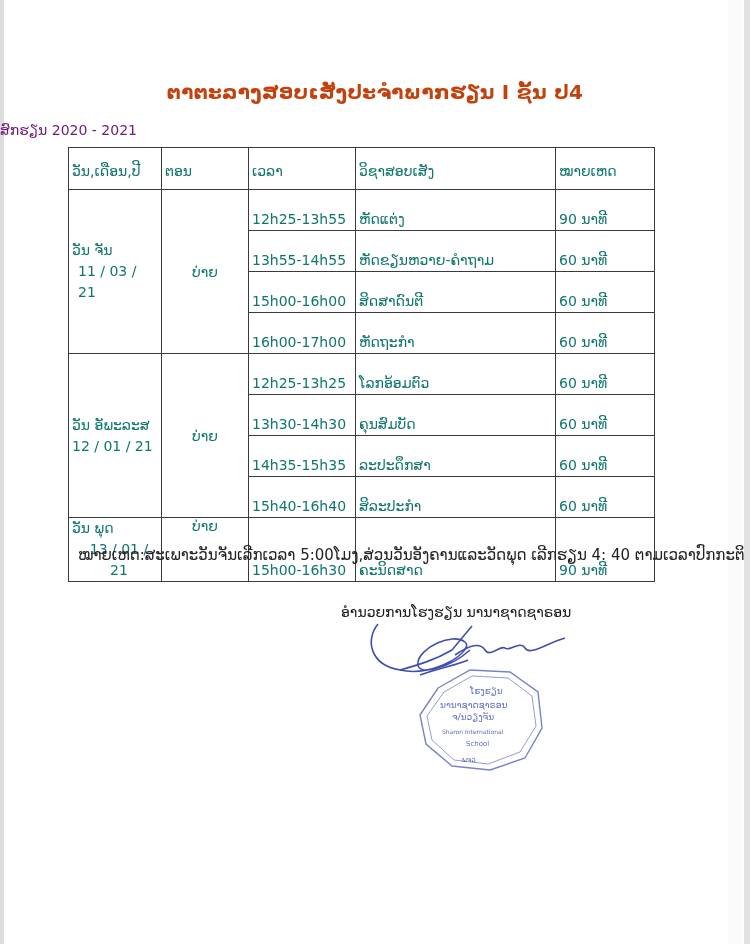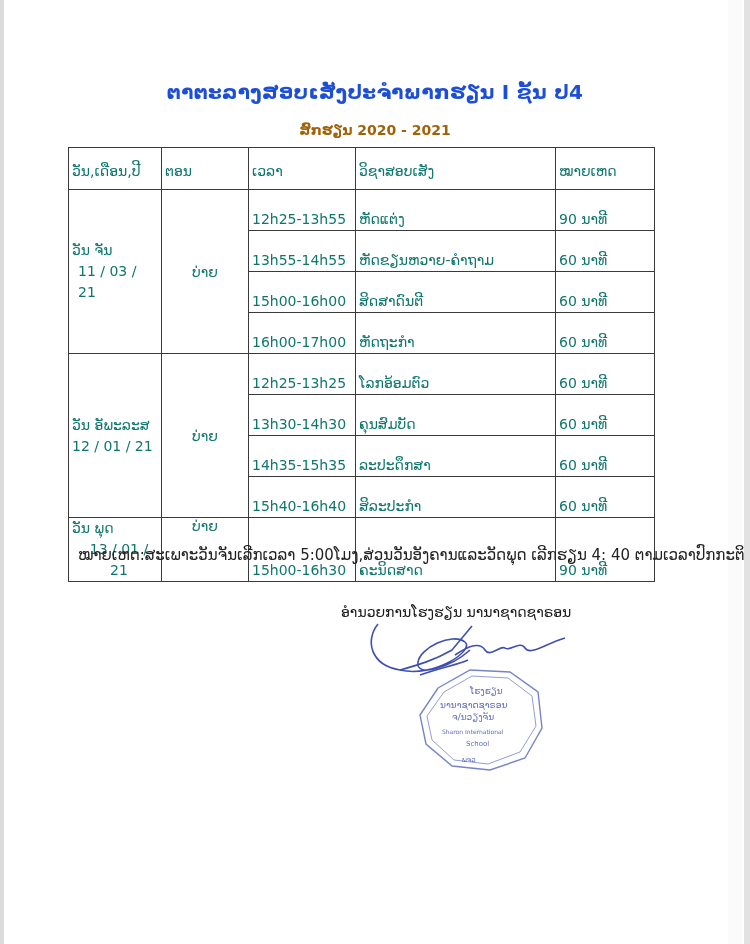--- a/index.html
+++ b/index.html
@@ -6,25 +6,25 @@
   body {
     width: 750px; height: 944px; background: #ffffff; position: relative; overflow: hidden;
     font-family: "DejaVu Sans", "Liberation Sans", sans-serif; color: #1a1a1a;
   }
   .edge-left { position: absolute; left: 0; top: 0; width: 4px; height: 944px; background: #dcdcdc; }
   .edge-right { position: absolute; right: 0; top: 0; width: 6px; height: 944px; background: #e2e2e2; }
   .edge-right2 { position: absolute; right: 8px; top: 0; width: 14px; height: 944px; background: #fbfbfb; }
 
   .title {
     position: absolute; left: 0; right: 0; top: 80px; text-align: center;
-    font-size: 20px; font-weight: bold; letter-spacing: 0.3px; color: #1d4ed8;
+    font-size: 20px; font-weight: bold; letter-spacing: 0.3px; color: #c2410c;
   }
   .subtitle {
-    position: absolute; left: 0; right: 0; top: 122px; text-align: center;
-    font-size: 14px; font-weight: bold; color: #a16207;
+    position: absolute; left: 0; right: 0; top: 122px; text-align: left;
+    font-size: 14px; font-weight: normal; color: #701a75;
   }
 
   table.schedule {
     position: absolute; left: 68px; top: 147px; width: 586px;
     border-collapse: collapse; font-size: 14px; table-layout: fixed;
   }
   table.schedule td, table.schedule th {
     border: 1.3px solid #3a3a3a; padding: 0 3px; font-weight: normal; text-align: left;
     color: #0f766e;
   }

